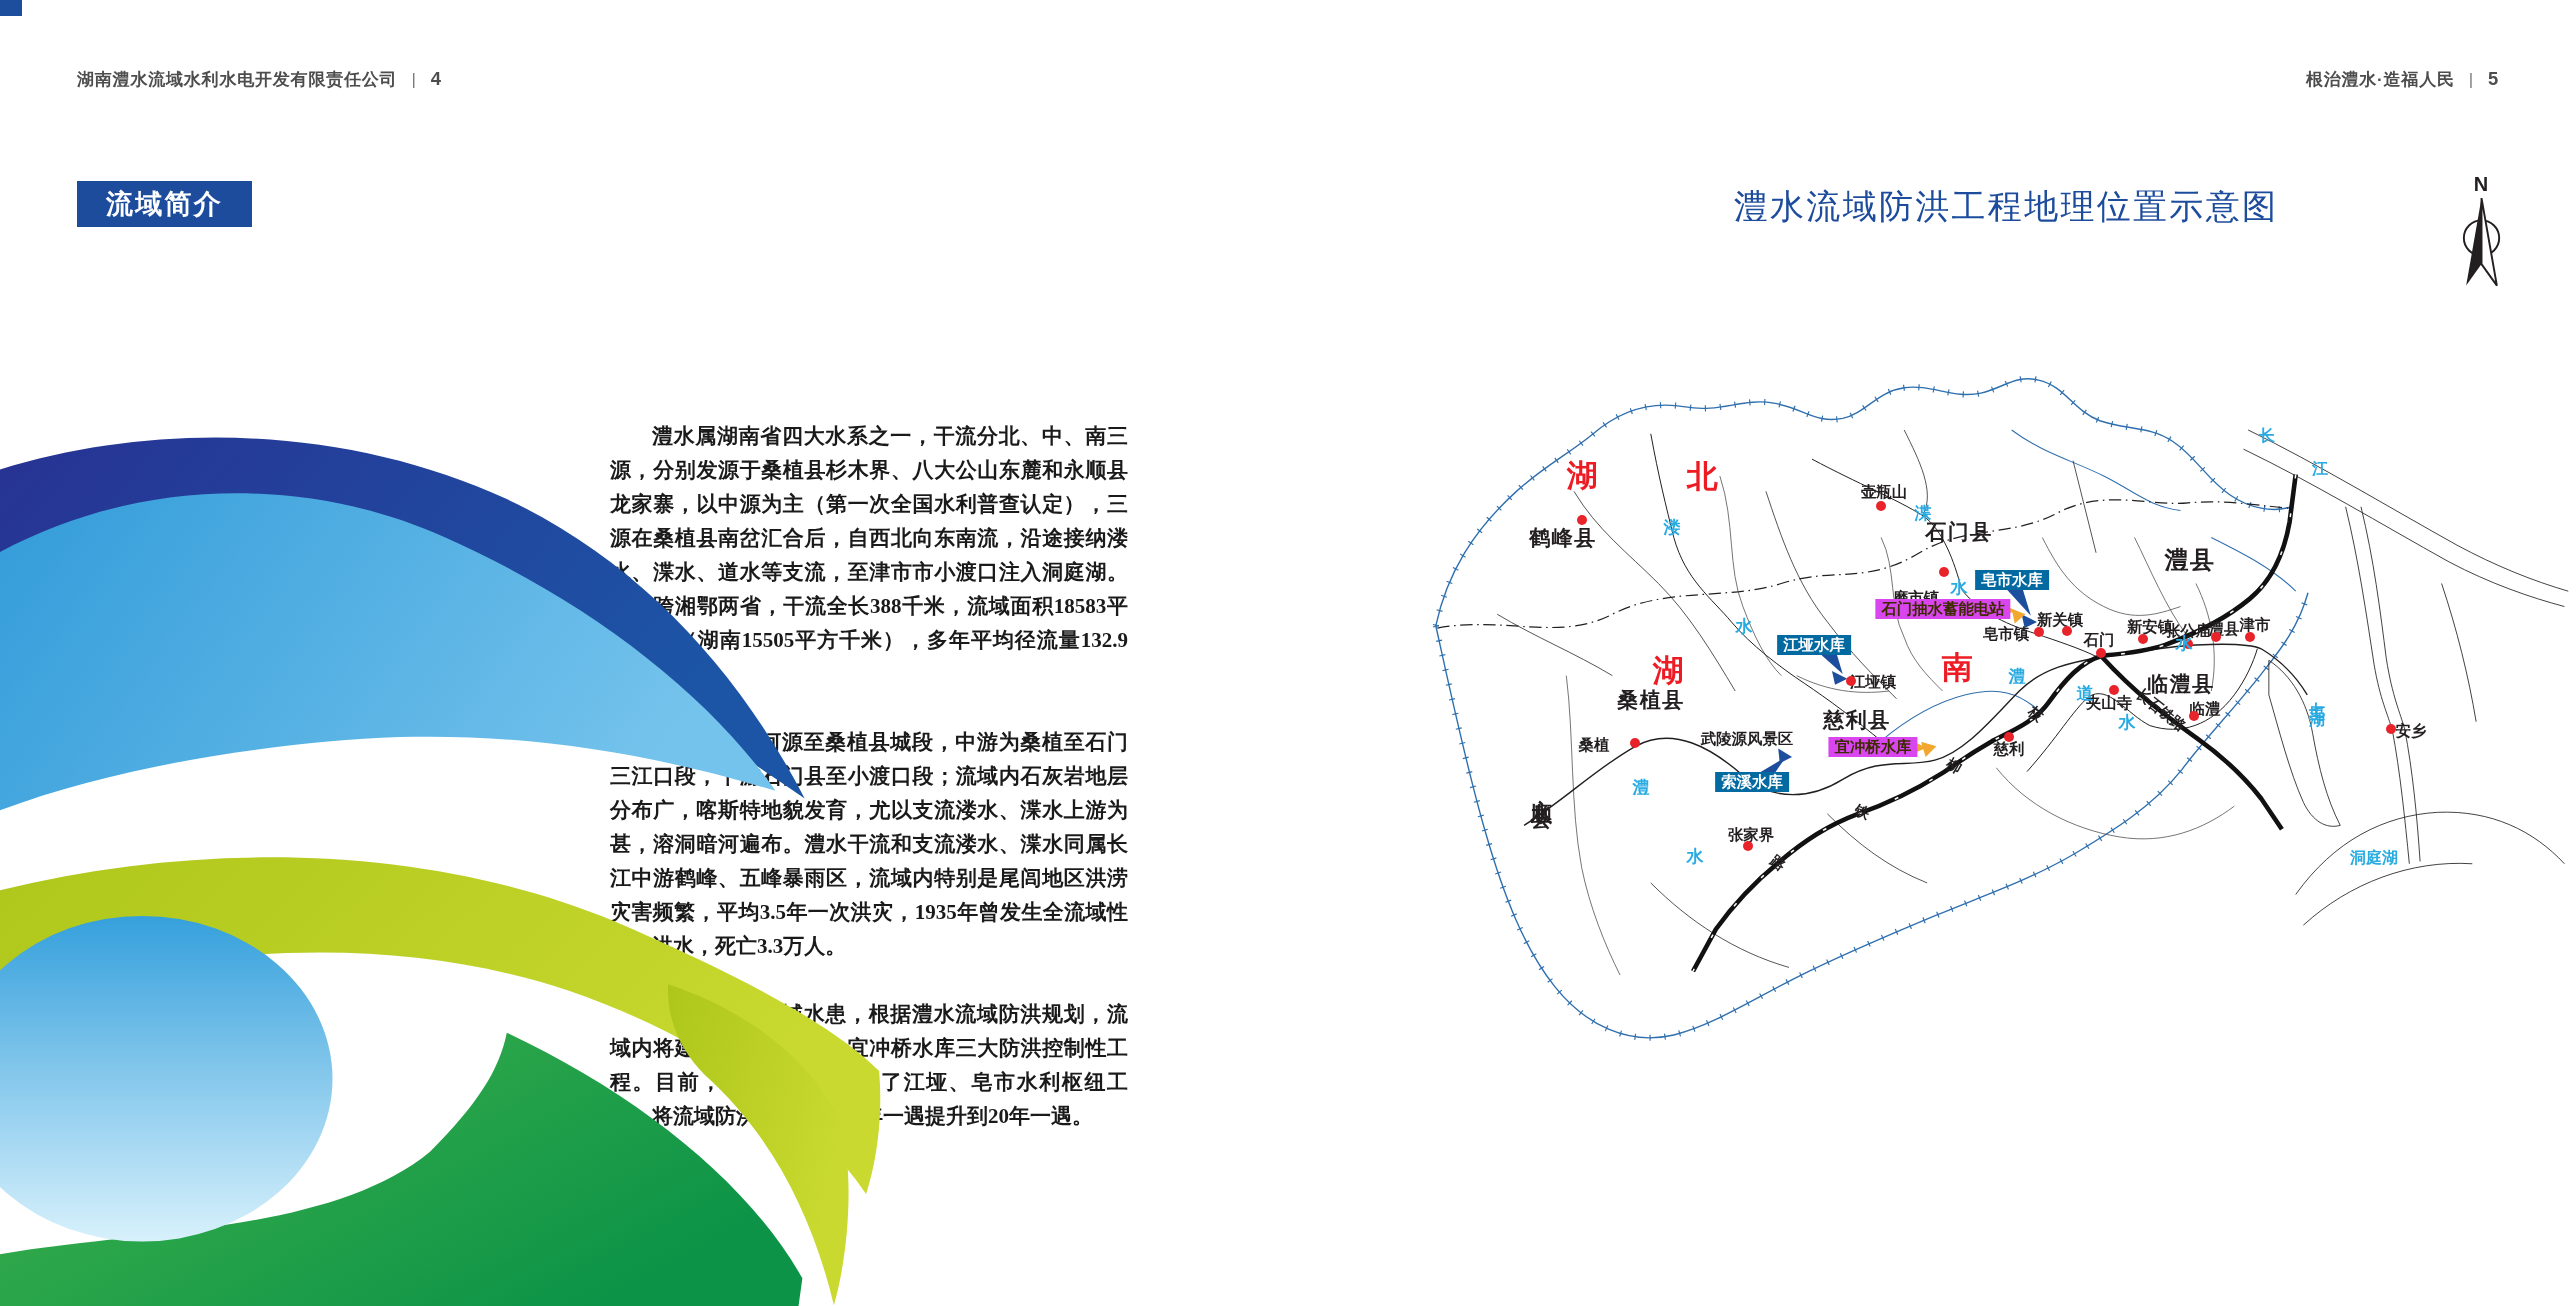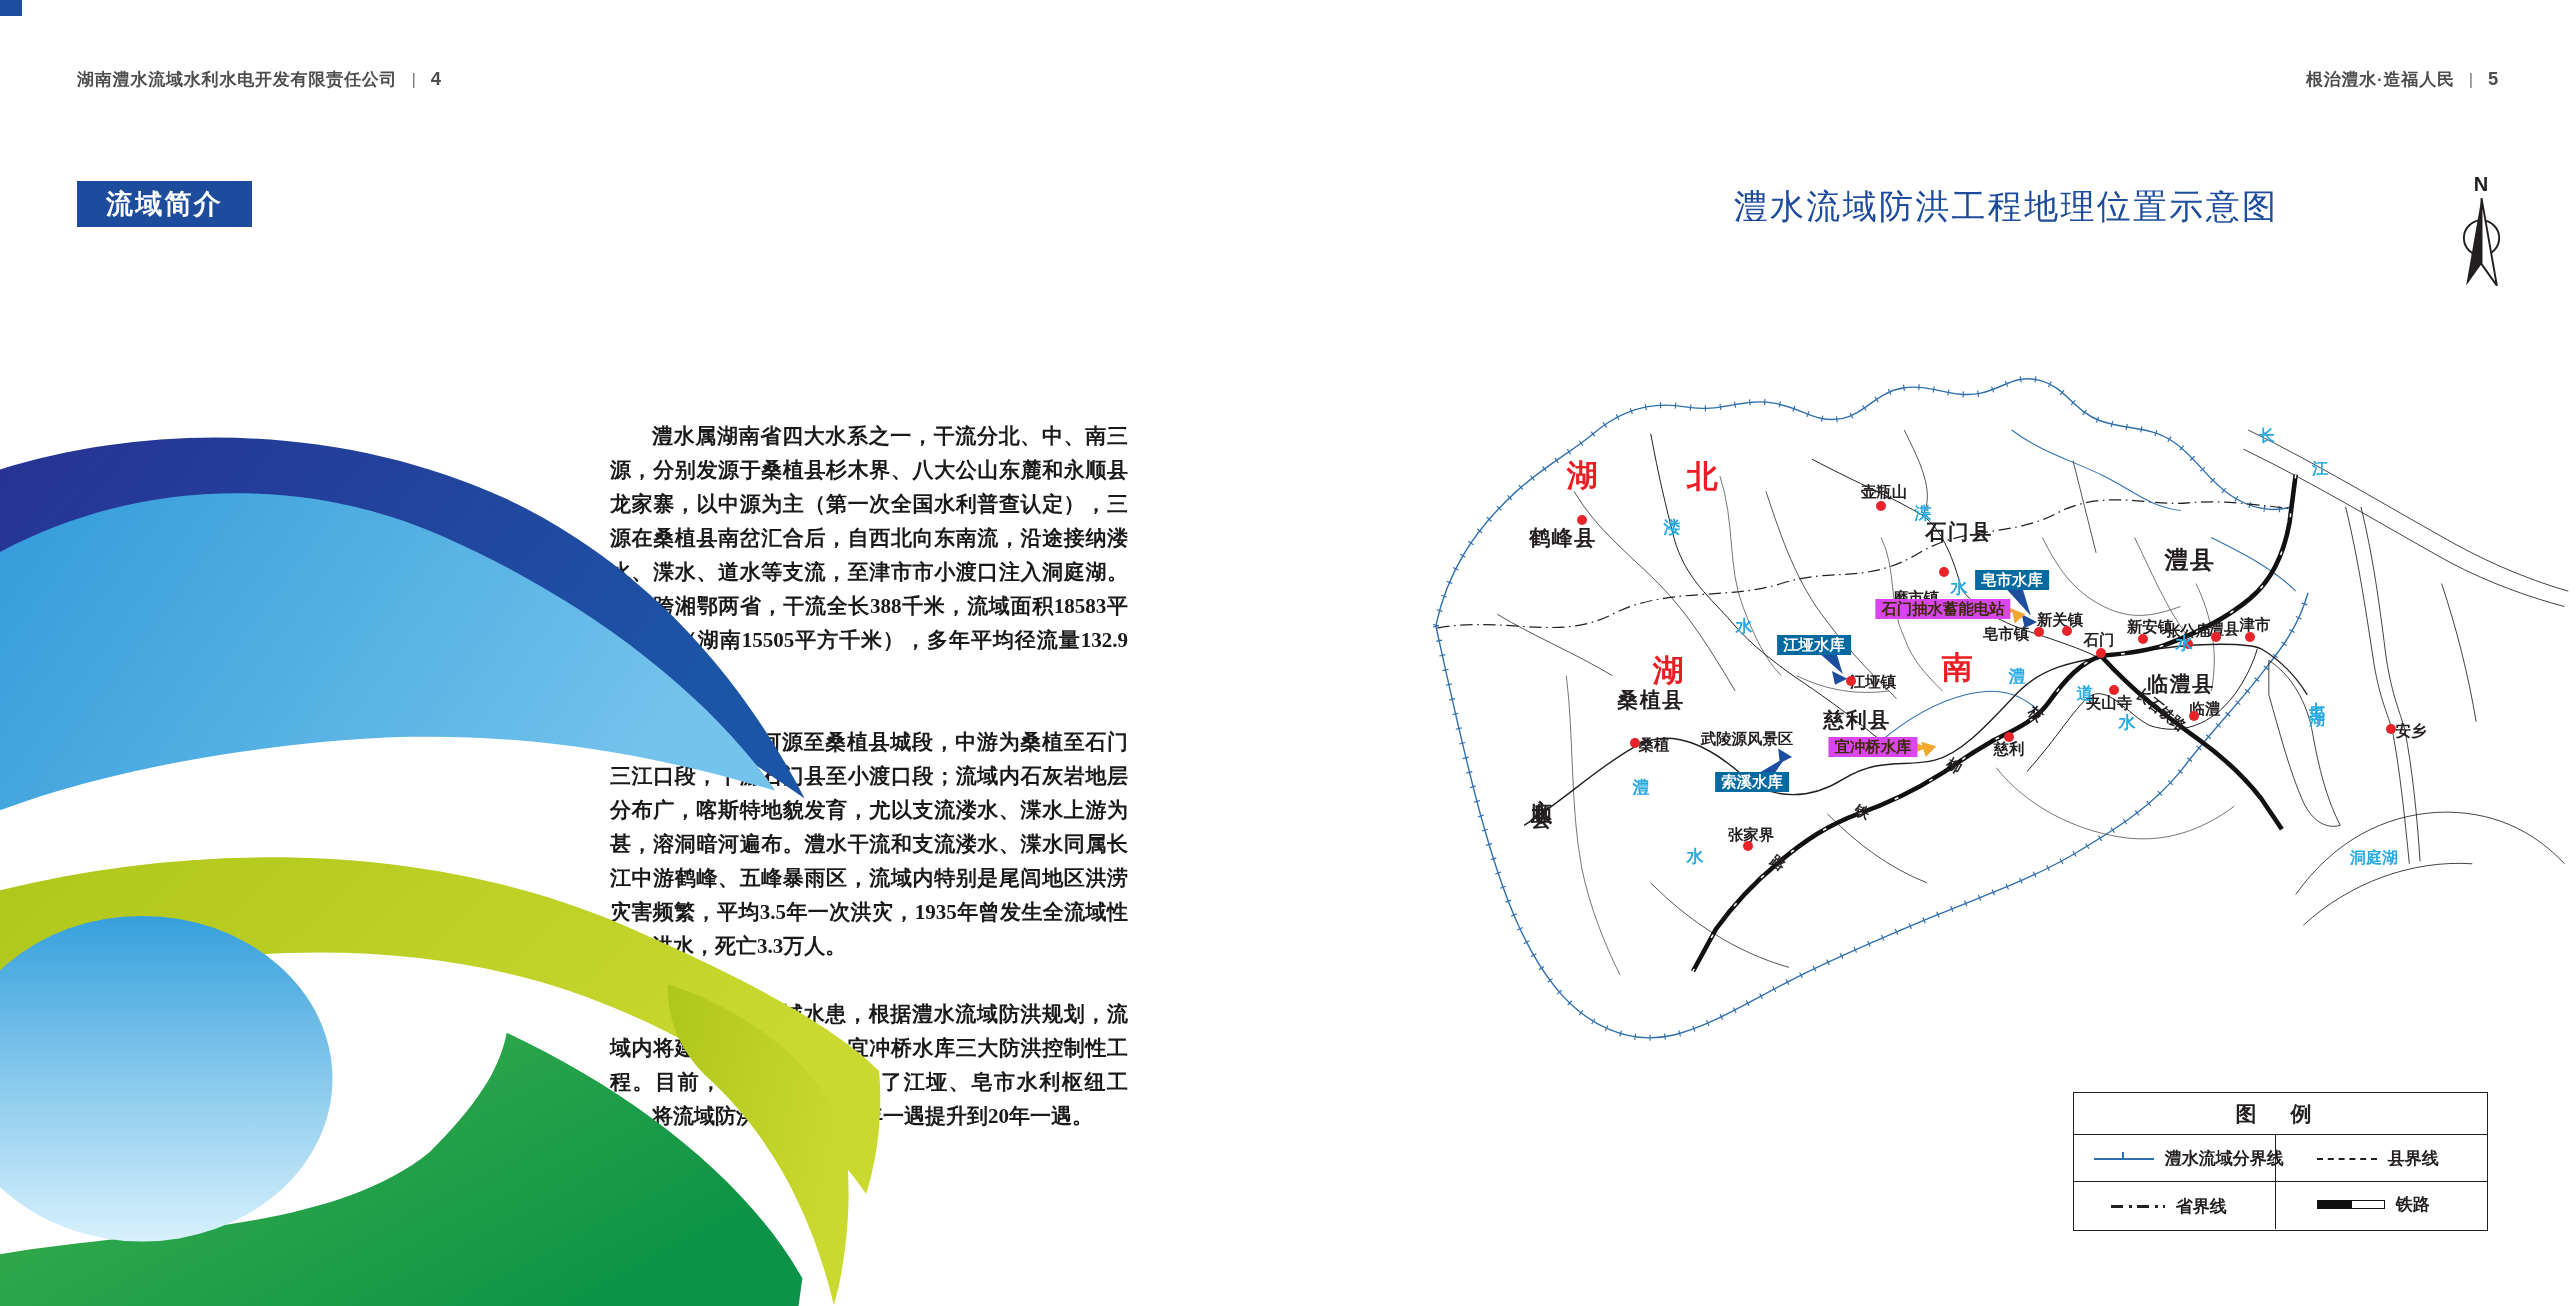--- a/index.html
+++ b/index.html
@@ -211,21 +211,21 @@
   <span class="lbl city" style="left:2099px;top:640px">石门</span>
   <span class="lbl city" style="left:2150px;top:627px">新安镇</span>
   <span class="lbl city" style="left:2188px;top:631px">张公庙</span>
   <span class="lbl city" style="left:2224px;top:629px">澧县</span>
   <span class="lbl city" style="left:2255px;top:625px">津市</span>
   <span class="lbl city" style="left:2205px;top:709px">临澧</span>
   <span class="lbl city" style="left:2411px;top:731px">安乡</span>
   <span class="lbl city" style="left:2109px;top:703px">夹山寺</span>
   <span class="lbl city" style="left:2009px;top:749px">慈利</span>
   <span class="lbl city" style="left:1873px;top:682px">江垭镇</span>
-  <span class="lbl city" style="left:1654px;top:745px">桑植</span>
+  <span class="lbl city" style="left:1594px;top:745px">桑植</span>
   <span class="lbl city" style="left:1751px;top:835px">张家界</span>
   <span class="lbl city" style="left:1747px;top:739px">武陵源风景区</span>
 
   <i class="dot" style="left:1582px;top:520px"></i>
   <i class="dot" style="left:1881px;top:506px"></i>
   <i class="dot" style="left:1944px;top:572px"></i>
   <i class="dot" style="left:2039px;top:632px"></i>
   <i class="dot" style="left:2067px;top:631px"></i>
   <i class="dot" style="left:2101px;top:653px"></i>
   <i class="dot" style="left:2143px;top:639px"></i>
@@ -261,40 +261,15 @@
   <span class="lbl rail" style="left:1954px;top:766px;transform:translate(-50%,-50%) rotate(30deg)">柳</span>
   <span class="lbl rail" style="left:1862px;top:812px;transform:translate(-50%,-50%) rotate(20deg)">铁</span>
   <span class="lbl rail" style="left:1778px;top:863px;transform:translate(-50%,-50%) rotate(38deg)">路</span>
 
   <span class="resb" style="left:1814px;top:645px">江垭水库</span>
   <span class="resb" style="left:2012px;top:580px">皂市水库</span>
   <span class="resb" style="left:1752px;top:782px">索溪水库</span>
   <span class="reso" style="left:1943px;top:609px">石门抽水蓄能电站</span>
   <span class="reso" style="left:1873px;top:747px">宜冲桥水库</span>
 
-  <div class="legend">
-    <div class="ttl">图  例</div>
-    <div class="grid">
-      <div class="vdiv"></div>
-      <div class="hdiv"></div>
-      <div class="legcell" style="left:20px;top:12.3px">
-        <span class="sym sym-basin">
-            <i></i>
-          </span>
-        <span>澧水流域分界线</span>
-      </div>
-      <div class="legcell" style="left:243px;top:12.3px">
-        <span class="sym sym-county"></span>
-        <span>县界线</span>
-      </div>
-      <div class="legcell" style="left:37px;top:60px">
-        <span class="sym sym-prov"></span>
-        <span>省界线</span>
-      </div>
-      <div class="legcell" style="left:243px;top:58px">
-        <span class="sym sym-rail"></span>
-        <span>铁路</span>
-      </div>
-    </div>
-  </div>
 
 </div>
 
 
 </body></html>

